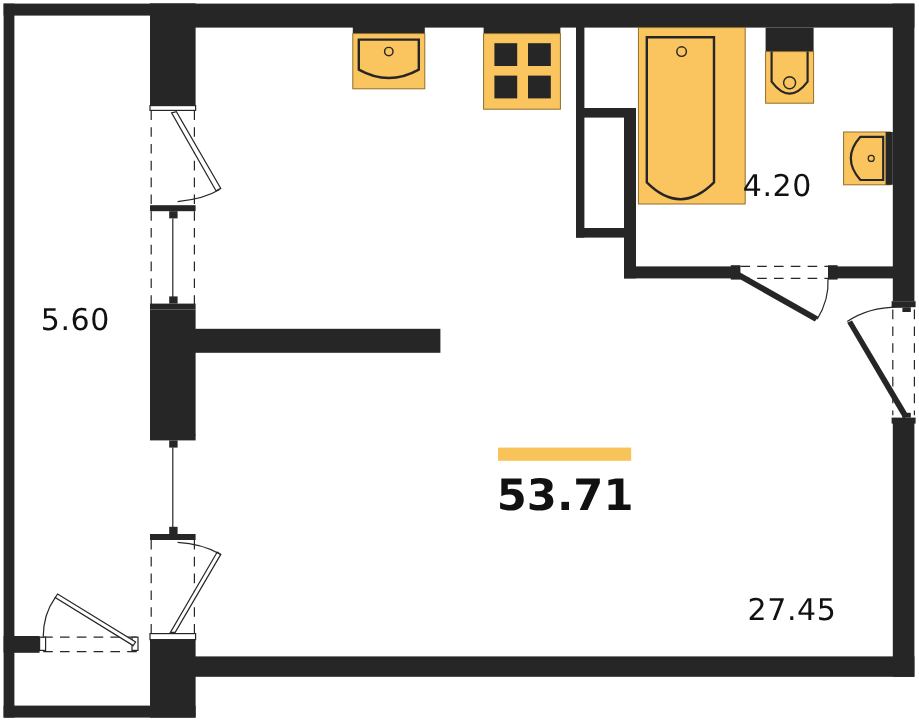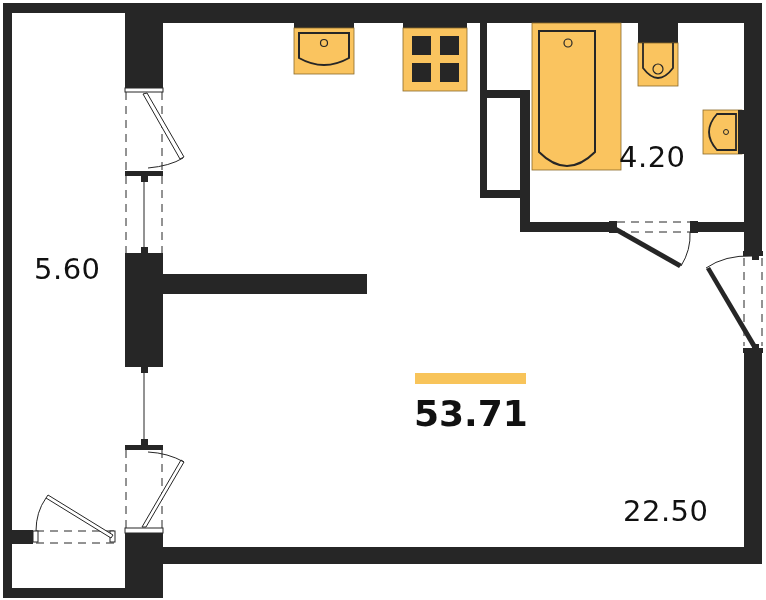--- a/index.html
+++ b/index.html
@@ -1,19 +1,19 @@
 <!DOCTYPE html>
 <html><head>
 <meta charset="utf-8">
 <style>
   html, body { margin: 0; padding: 0; background: #ffffff; }
   body { width: 766px; height: 600px; overflow: hidden; position: relative; font-family: "DejaVu Sans", "Liberation Sans", sans-serif; }
   svg { position: absolute; left: 0; top: 0; }
   .label { position: absolute; color: #111; font-family: "DejaVu Sans", sans-serif; }
-  .area-small { font-size: 29px; letter-spacing: 0.5px; }
+  .area-small { font-size: 25px; letter-spacing: 0.5px; }
   .area-total { font-size: 36px; font-weight: bold; }
 </style>
 </head>
 <body>
 
 <svg width="766" height="600" viewBox="0 0 766 600" xmlns="http://www.w3.org/2000/svg">
 
   <g fill="#262626">
     <rect x="3" y="3" width="9" height="595"></rect>
     <rect x="3" y="3" width="160" height="10"></rect>
@@ -134,14 +134,14 @@
     <rect x="738" y="110" width="6" height="44" fill="#262626"></rect>
     <path d="M736,114 H717 Q701,132 717,150 H736 Z" fill="none" stroke="#262626" stroke-width="1.8"></path>
     <circle cx="726" cy="132" r="2.5" fill="none" stroke="#262626" stroke-width="1"></circle>
   </g>
 
   <rect x="415" y="373" width="111" height="11" fill="#F8C45A"></rect>
 </svg>
 
 <div class="label area-small" style="left:34px; top:252px;text-align:center;">5.60</div>
 <div class="label area-small" style="left:619px; top:140px;">4.20</div>
-<div class="label area-small" style="left:623px; top:494px;">22.50</div>
+<div class="label area-small" style="left:623px; top:494px;">27.45</div>
 <div class="label area-total" style="left:414px; top:393px;">53.71</div>
 
 </body></html>

